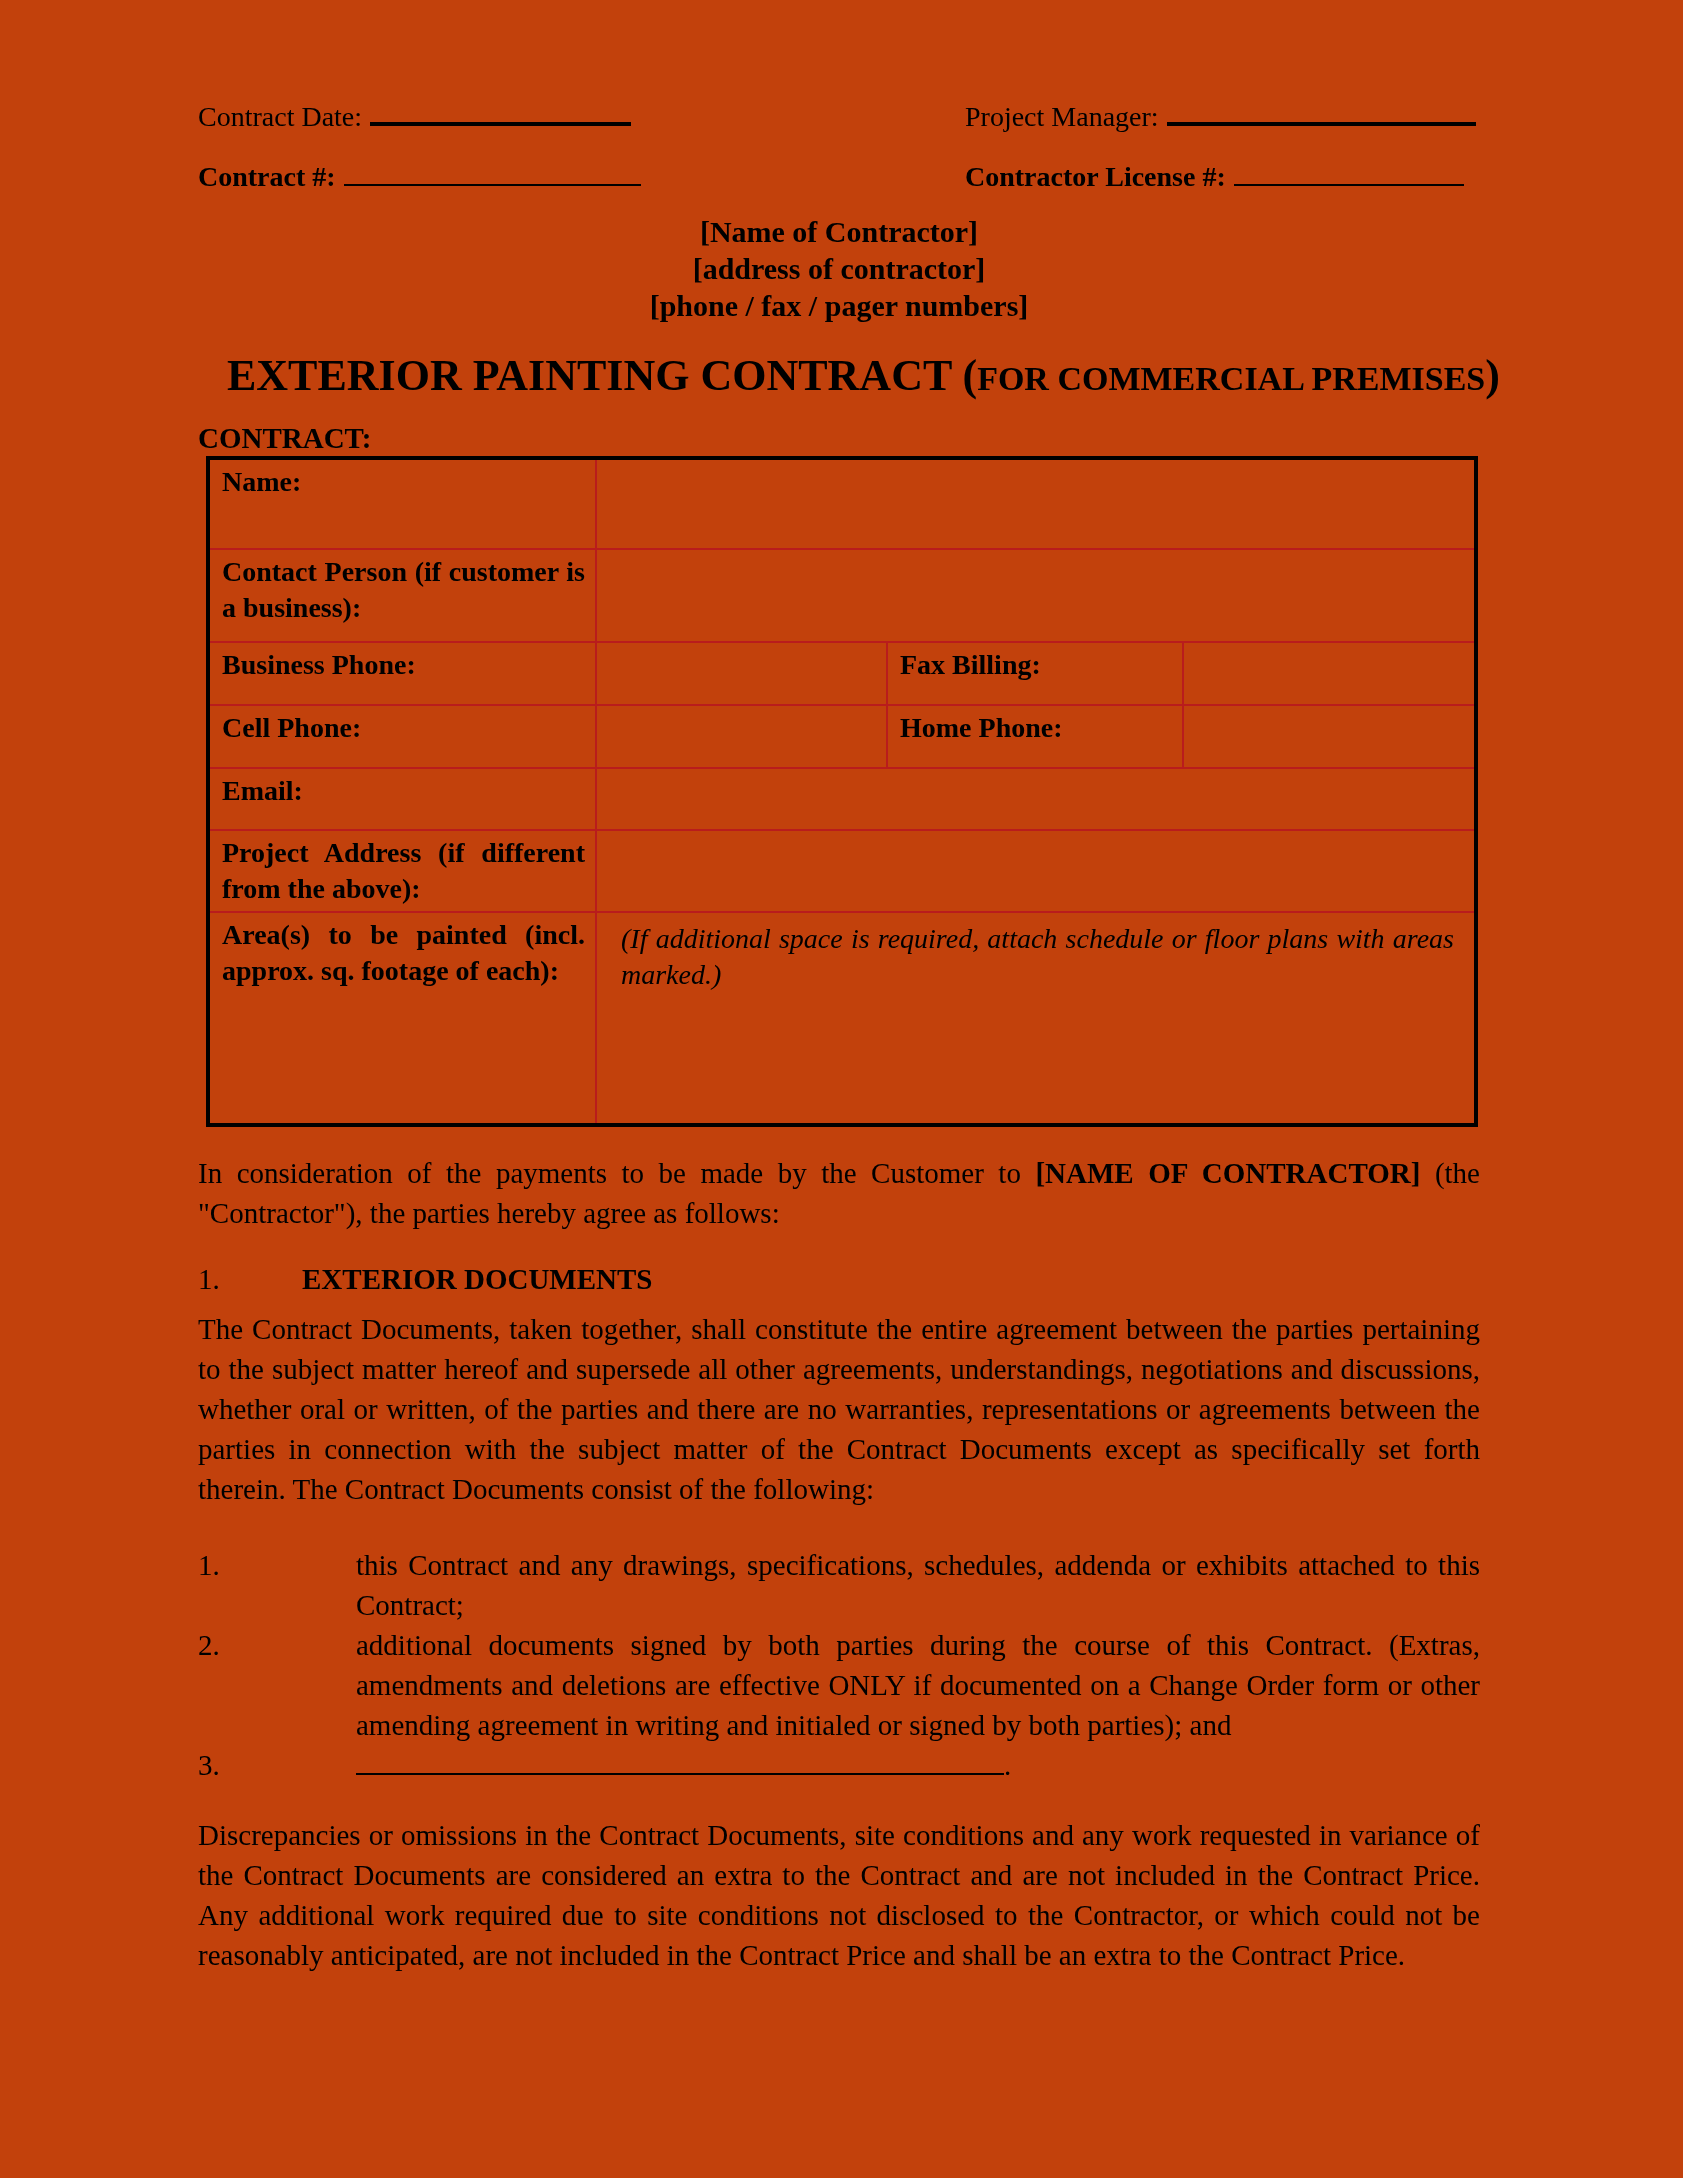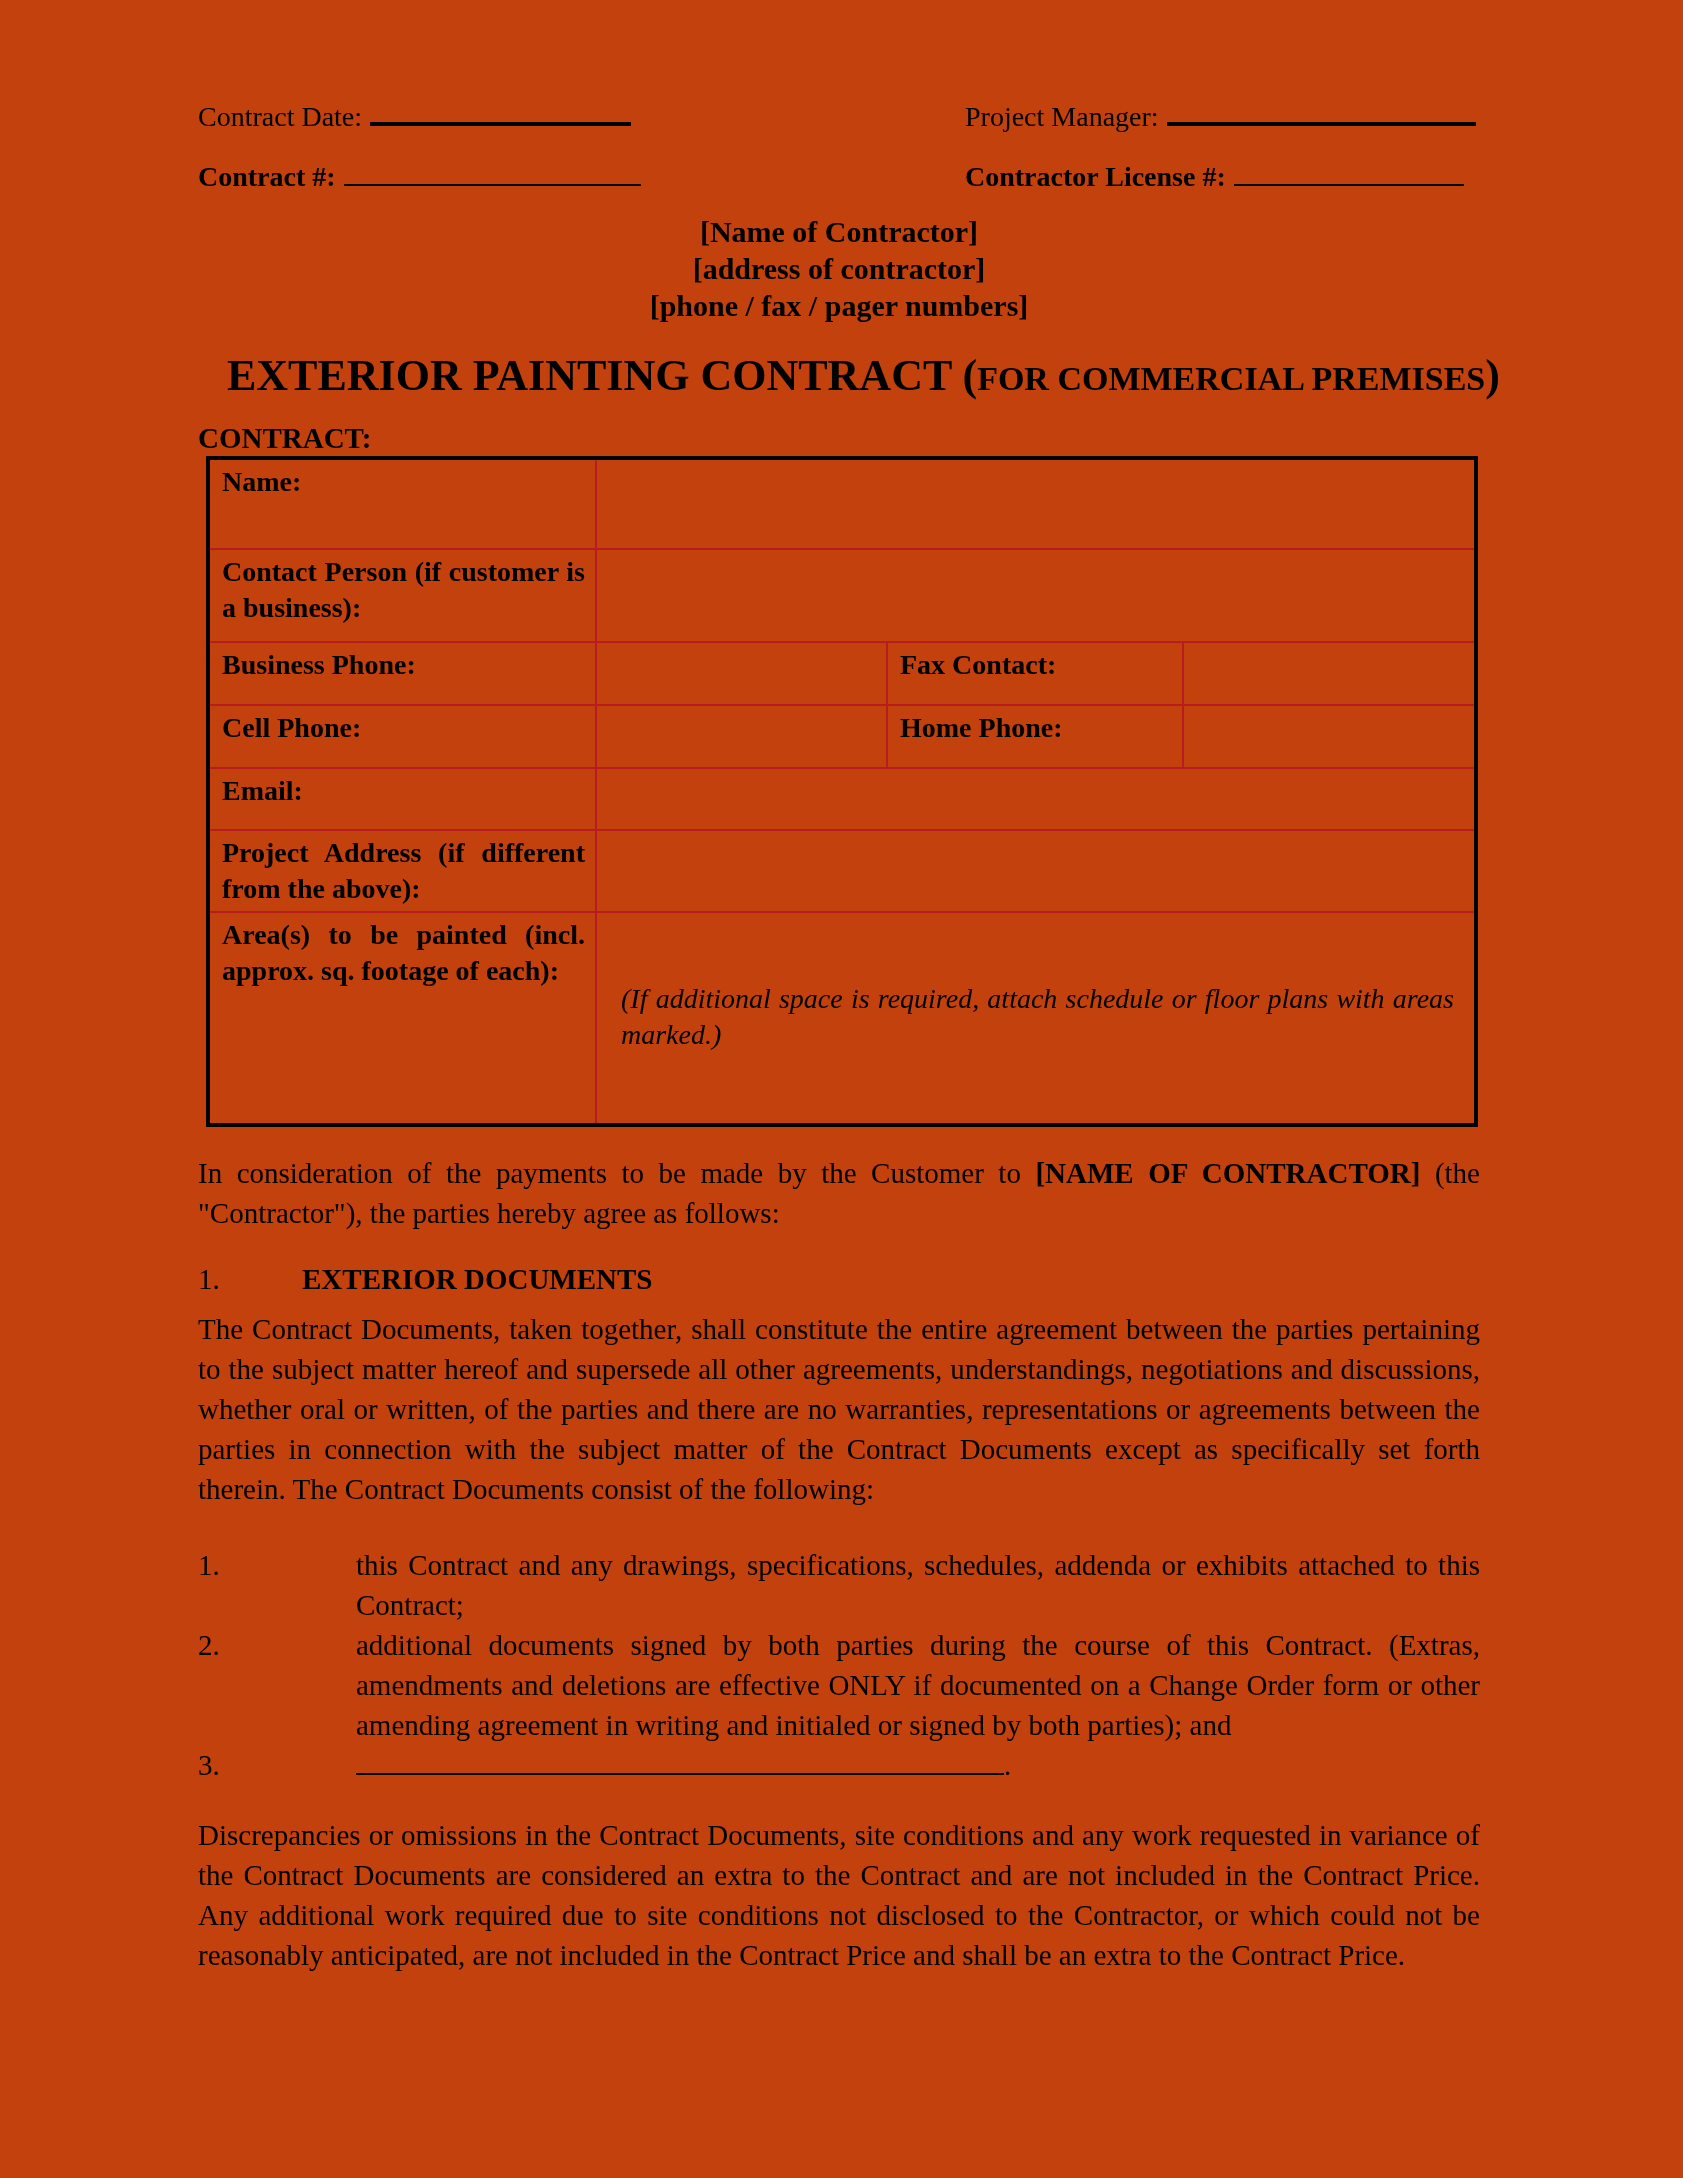--- a/index.html
+++ b/index.html
@@ -49,21 +49,21 @@
   tr.r-name td{height:91px;}
   tr.r-contact td{height:93px;}
   tr.r-billing td{height:125px;}
   tr.r-bphone td{height:63px;}
   tr.r-cphone td{height:63px;}
   tr.r-email td{height:62px;}
   tr.r-project td{height:60px;}
   tr.r-areas td{height:210px;}
   td.areas-value{padding:0;}
   .areas-inner{
-    display:flex;flex-direction:column;justify-content:center;
+    display:flex;flex-direction:column;justify-content:flex-start;
     height:202px;box-sizing:border-box;padding:4px 10px 6px 12px;
   }
   .areas-note{font-style:italic;font-size:28px;line-height:36px;text-align:justify;}
   
   .para{font-size:29px;line-height:40px;text-align:justify;}
   .intro{margin-top:26px;}
   .section-head{margin-top:26px;font-size:29px;line-height:40px;}
   .section-head .num{display:inline-block;width:104px;}
   .section-head .head-txt{font-weight:bold;}
   .section-body{margin-top:10px;}
@@ -120,21 +120,21 @@
         <td class="lbl">Name:</td>
         <td colspan="3"></td>
       </tr>
       <tr class="r-contact">
         <td class="lbl">Contact Person (if customer is a business):</td>
         <td colspan="3"></td>
       </tr>
       <tr class="r-bphone">
         <td class="lbl">Business Phone:</td>
         <td></td>
-        <td class="lbl">Fax Contact:</td>
+        <td class="lbl">Fax Billing:</td>
         <td></td>
       </tr>
       <tr class="r-cphone">
         <td class="lbl">Cell Phone:</td>
         <td></td>
         <td class="lbl">Home Phone:</td>
         <td></td>
       </tr>
       <tr class="r-email">
         <td class="lbl">Email:</td>

